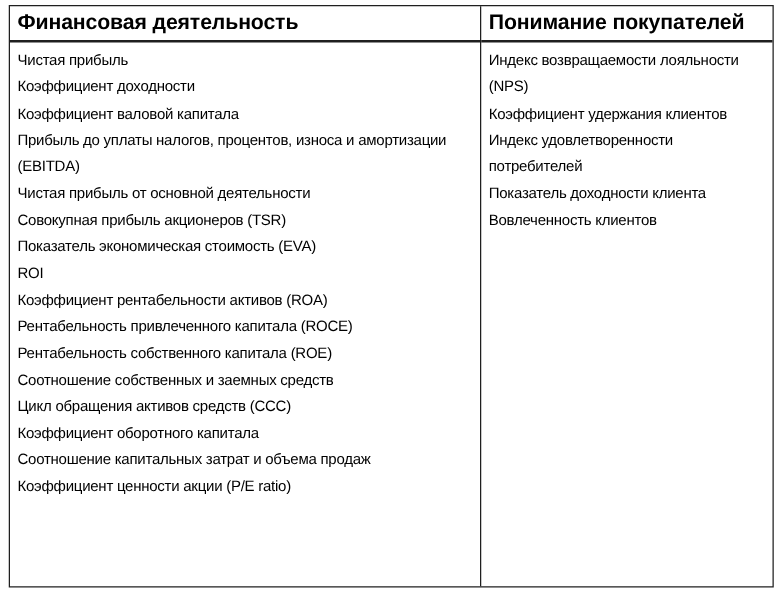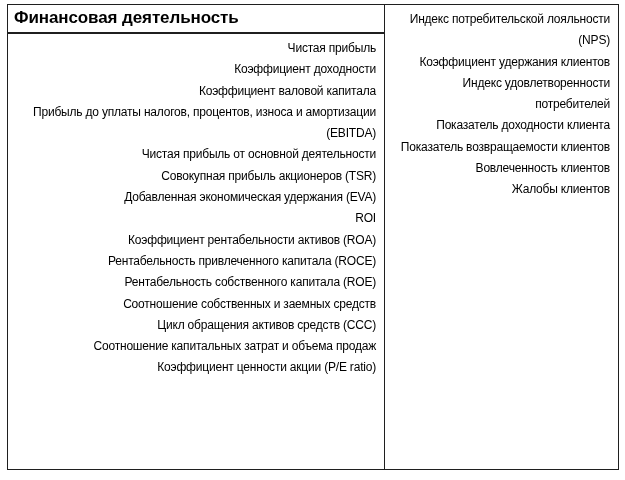--- a/index.html
+++ b/index.html
@@ -23,21 +23,20 @@
     height: 466px;
     box-sizing: border-box;
     border: 1.5px solid #1f1f1f;
     display: flex;
     background: #ffffff;
   }
   .col {
     box-sizing: border-box;
     display: flex;
     flex-direction: column;
-    text-align: right;
   }
   .col-left {
     width: 377px;
     border-right: 1.5px solid #1f1f1f;
   }
   .col-right {
     flex: 1;
   }
   .th {
     box-sizing: border-box;
@@ -72,36 +71,36 @@
   <div class="kpi-table">
     <div class="col col-left">
       <div class="th">Финансовая деятельность</div>
       <div class="tbody">
           <div class="cell">Чистая прибыль</div>
           <div class="cell">Коэффициент доходности</div>
           <div class="cell">Коэффициент валовой капитала</div>
           <div class="cell">Прибыль до уплаты налогов, процентов, износа и амортизации (EBITDA)</div>
           <div class="cell">Чистая прибыль от основной деятельности</div>
           <div class="cell">Совокупная прибыль акционеров (TSR)</div>
-          <div class="cell">Добавленная экономическая удержания (EVA)</div>
+          <div class="cell">Показатель экономическая стоимость (EVA)</div>
           <div class="cell">ROI</div>
           <div class="cell">Коэффициент рентабельности активов (ROA)</div>
           <div class="cell">Рентабельность привлеченного капитала (ROCE)</div>
           <div class="cell">Рентабельность собственного капитала (ROE)</div>
           <div class="cell">Соотношение собственных и заемных средств</div>
           <div class="cell">Цикл обращения активов средств (CCC)</div>
+          <div class="cell">Коэффициент оборотного капитала</div>
           <div class="cell">Соотношение капитальных затрат и объема продаж</div>
           <div class="cell">Коэффициент ценности акции (P/E ratio)</div>
         </div>
     </div>
     <div class="col col-right">
+      <div class="th">Понимание покупателей</div>
       <div class="tbody">
-          <div class="cell">Индекс потребительской лояльности (NPS)</div>
+          <div class="cell">Индекс возвращаемости лояльности (NPS)</div>
           <div class="cell">Коэффициент удержания клиентов</div>
           <div class="cell">Индекс удовлетворенности потребителей</div>
           <div class="cell">Показатель доходности клиента</div>
-          <div class="cell">Показатель возвращаемости клиентов</div>
           <div class="cell">Вовлеченность клиентов</div>
-          <div class="cell">Жалобы клиентов</div>
         </div>
     </div>
   </div>
 </div>
 
 </body></html>

